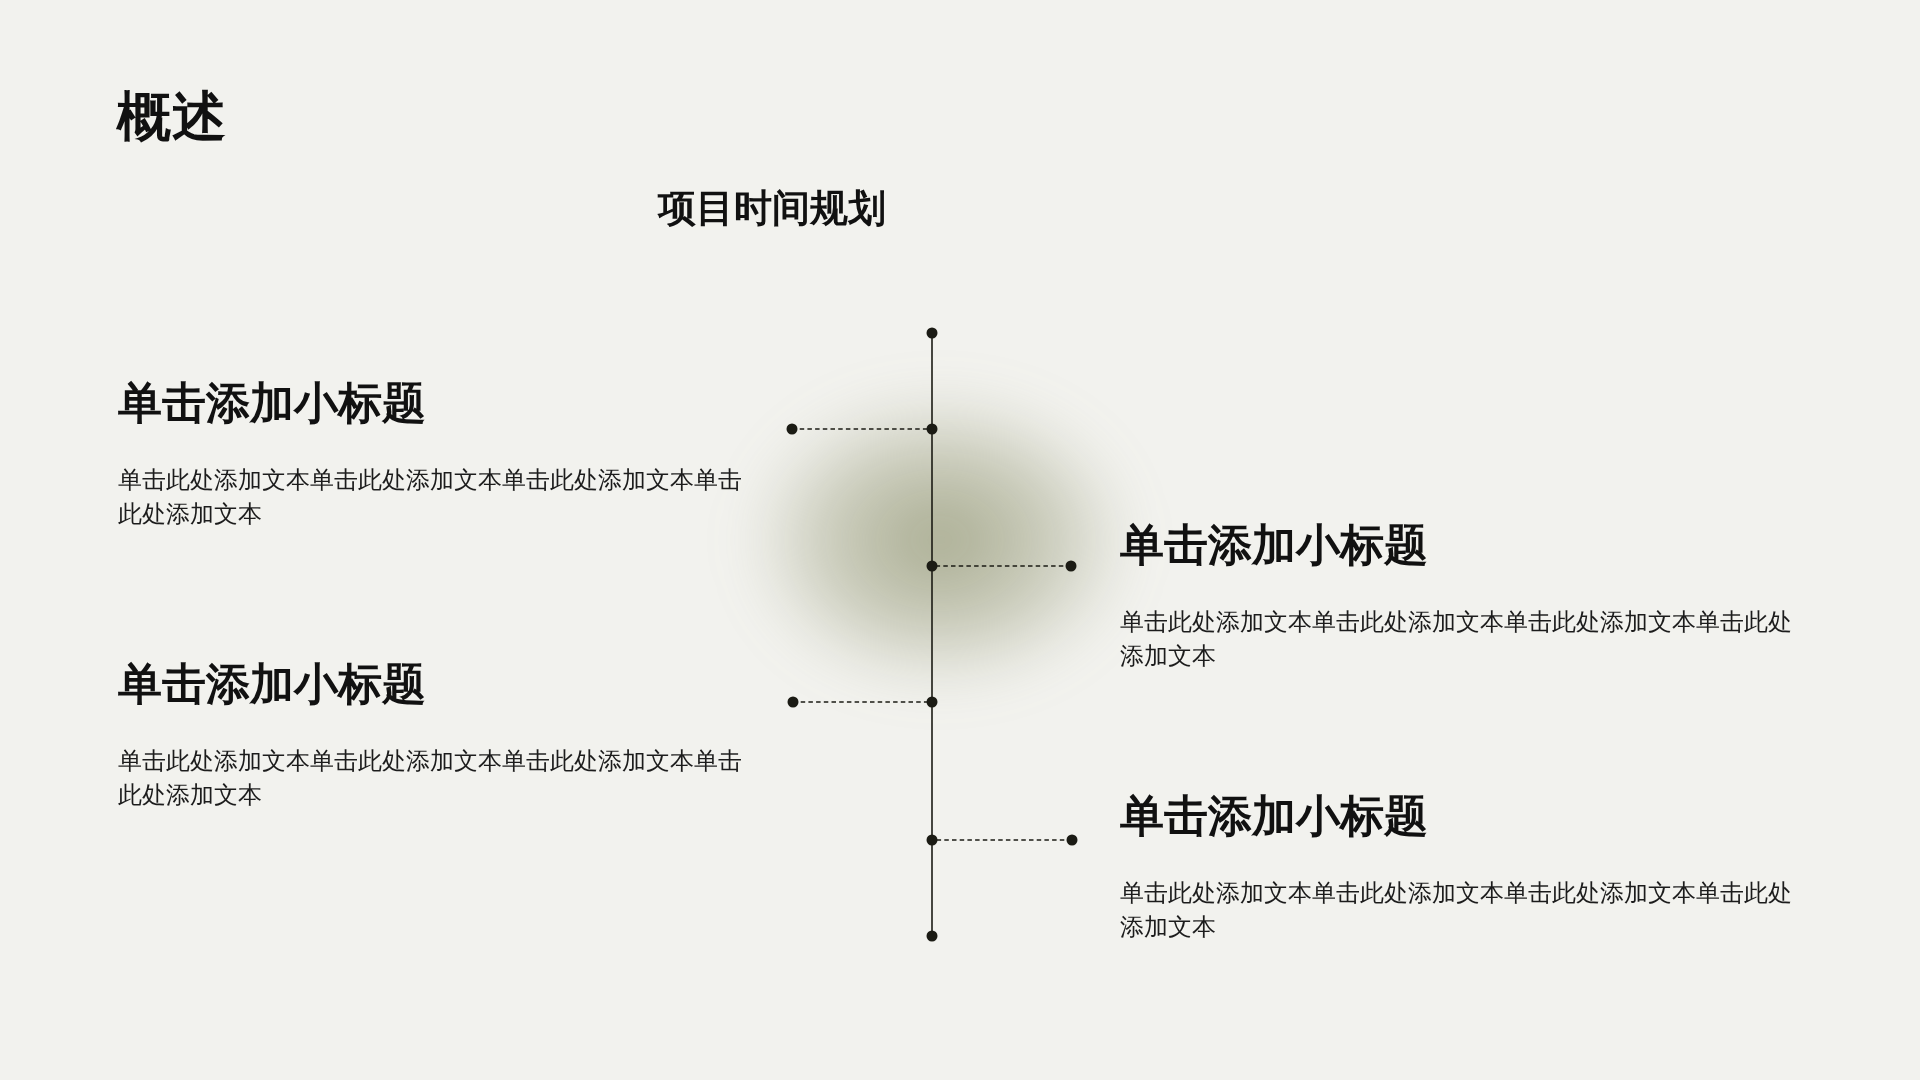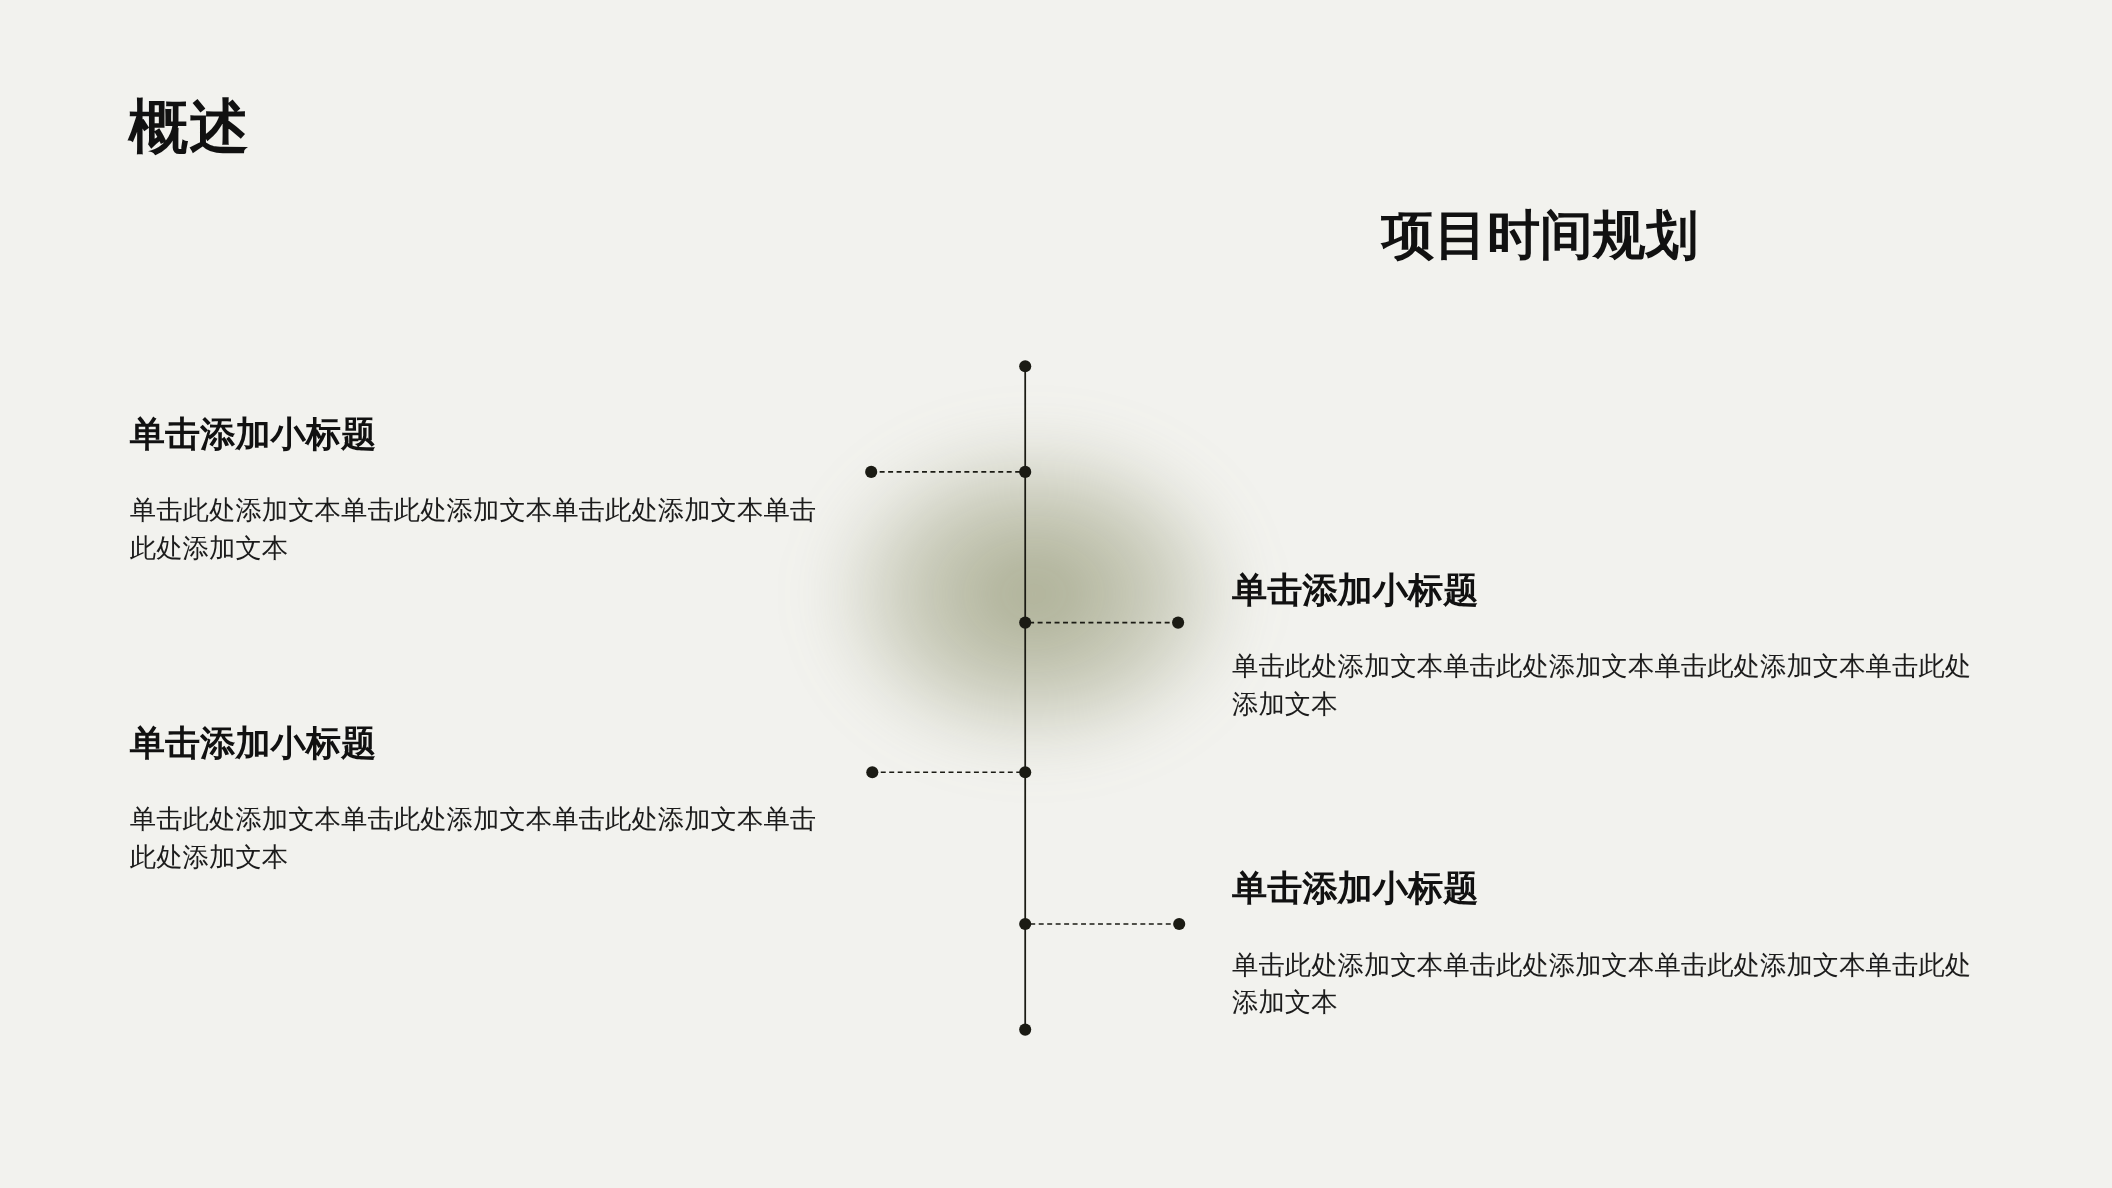--- a/index.html
+++ b/index.html
@@ -43,42 +43,42 @@
     font-weight: 800;
     color: var(--ink);
     letter-spacing: 1px;
     line-height: 1.2;
   }
   .slide-heading {
     position: absolute;
     left: 0;
     right: 0;
     top: 186px;
-    text-align: right;
-    font-size: 48px;
+    text-align: center;
+    font-size: 38px;
     font-weight: 800;
     color: var(--ink);
     line-height: 1.2;
   }
   .timeline-svg {
     position: absolute;
     left: 0;
     top: 0;
     width: 1920px;
     height: 1080px;
   }
   .item {
     position: absolute;
   }
   .item-1 { left: 118px;  top: 374px; width: 648px; }
   .item-2 { left: 1120px; top: 516px; width: 700px; }
   .item-3 { left: 118px;  top: 655px; width: 648px; }
   .item-4 { left: 1120px; top: 787px; width: 700px; }
   .item-title {
-    font-size: 32px;
+    font-size: 44px;
     font-weight: 800;
     color: var(--ink);
     line-height: 1.3;
     margin-bottom: 20px;
     white-space: nowrap;
   }
   .item-body {
     font-size: 24px;
     font-weight: 400;
     color: var(--body);

